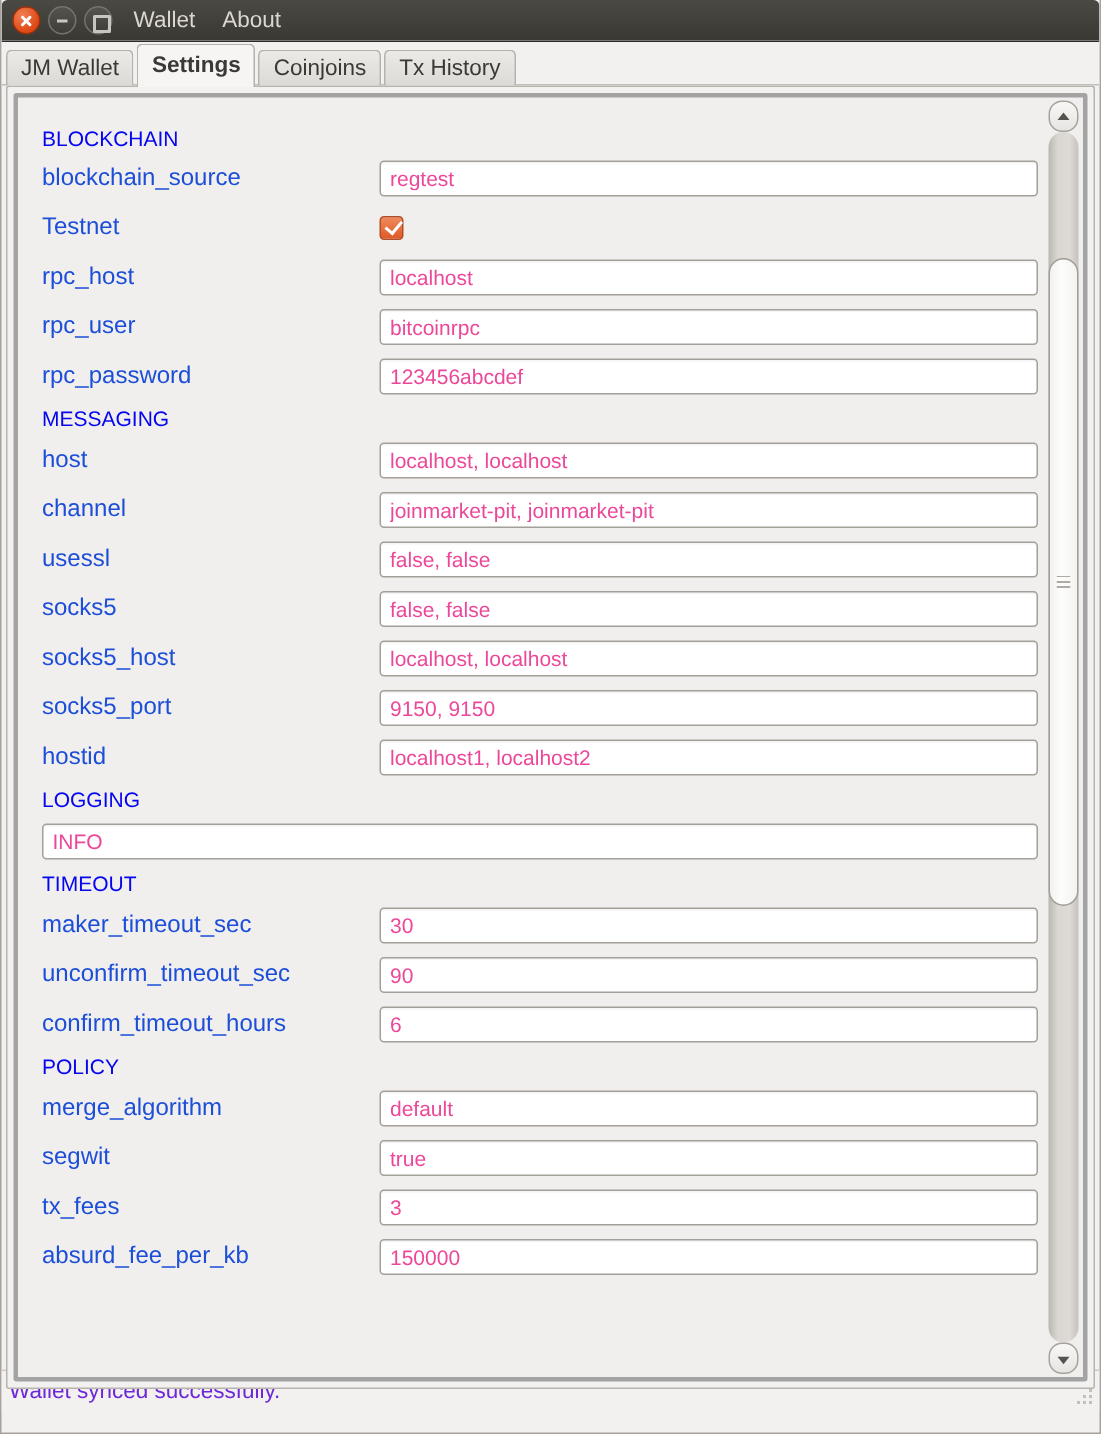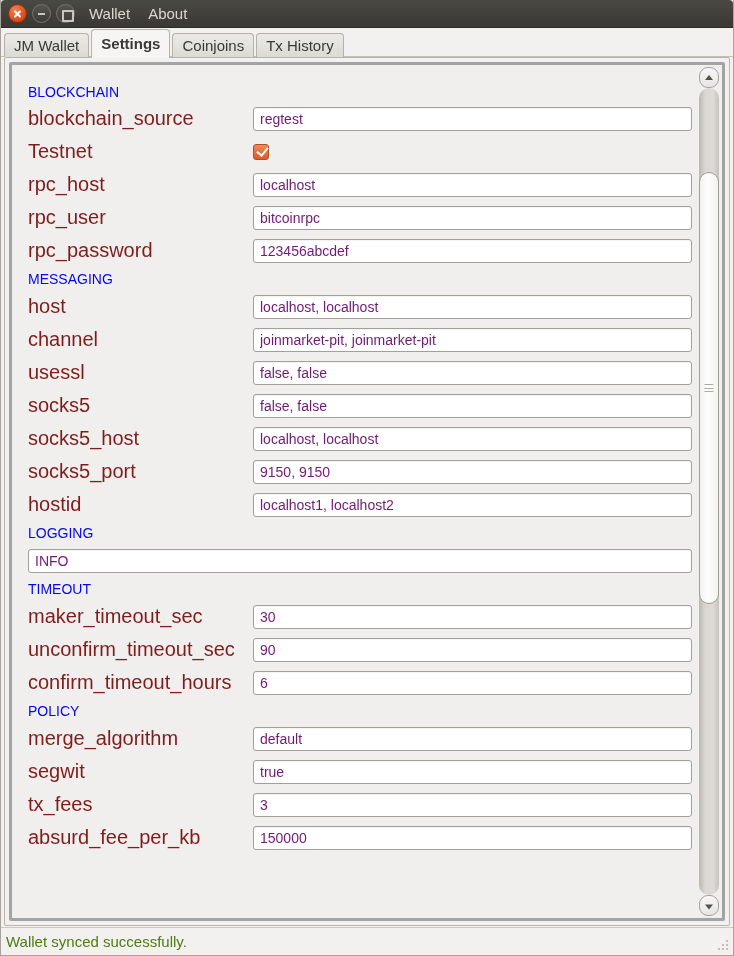--- a/index.html
+++ b/index.html
@@ -88,24 +88,24 @@
   .form {
     position:absolute; left:0; top:0; right:30px; bottom:0;
     padding-left:16px; overflow:hidden;
   }
   .sec {
     height:23px; display:flex; align-items:center;
     color:#0505ef; font-size:14px;
   }
   .sec:first-child { height:37px; align-items:flex-end; padding-bottom:2px; }
   .row { height:33px; display:flex; align-items:center; }
-  .lab { width:225px; flex:0 0 225px; font-size:20px; color:#7f1d1d; }
+  .lab { width:225px; flex:0 0 225px; font-size:16px; color:#1d4ed8; }
   .inp {
     flex:1; height:24px;
-    font-family:"Liberation Sans", sans-serif; font-size:14px; color:#701a75;
+    font-family:"Liberation Sans", sans-serif; font-size:14px; color:#ec4899;
     background:#fff; border:1px solid #a39f99; border-radius:3px;
     padding:0 6px; outline:none;
     box-shadow:inset 0 1px 1px rgba(0,0,0,0.05);
   }
   .cb {
     width:16px; height:16px; border-radius:3px; position:relative; cursor:default;
     background:linear-gradient(#ef8a5c,#df5a28);
     border:1px solid #b14e24;
   }
   .cb.on::after {
@@ -141,24 +141,24 @@
     background:linear-gradient(to right,#f2f1ef,#fdfdfc 40%,#f4f3f1);
     border:1px solid #a19d97; border-radius:11px;
   }
   .sb-grip {
     position:absolute; left:50%; top:50%; transform:translate(-50%,-50%);
     width:9px; height:8px;
     background:repeating-linear-gradient(#aeaaa4 0 1px, transparent 1px 3.5px);
   }
   
   .statusbar {
-    position:absolute; left:0; right:0; bottom:0; height:28px;
+    position:absolute; left:0; right:0; bottom:14px; height:28px;
     background:#f2f1f0; border-top:1px solid #cbc7c2;
     display:flex; align-items:center; padding-left:5px;
-    font-size:15px; color:#4d7c0f;
+    font-size:15px; color:#6d28d9;
   }
   .resize-grip {
     position:absolute; right:4px; bottom:4px; width:14px; height:14px;
   }
   .resize-grip::before {
     content:""; position:absolute; width:2px; height:2px; right:1px; bottom:1px;
     background:#c3bfb9;
     box-shadow:-4px 0 #c3bfb9, -8px 0 #c3bfb9,
                0 -4px #c3bfb9, -4px -4px #c3bfb9,
                0 -8px #c3bfb9;

